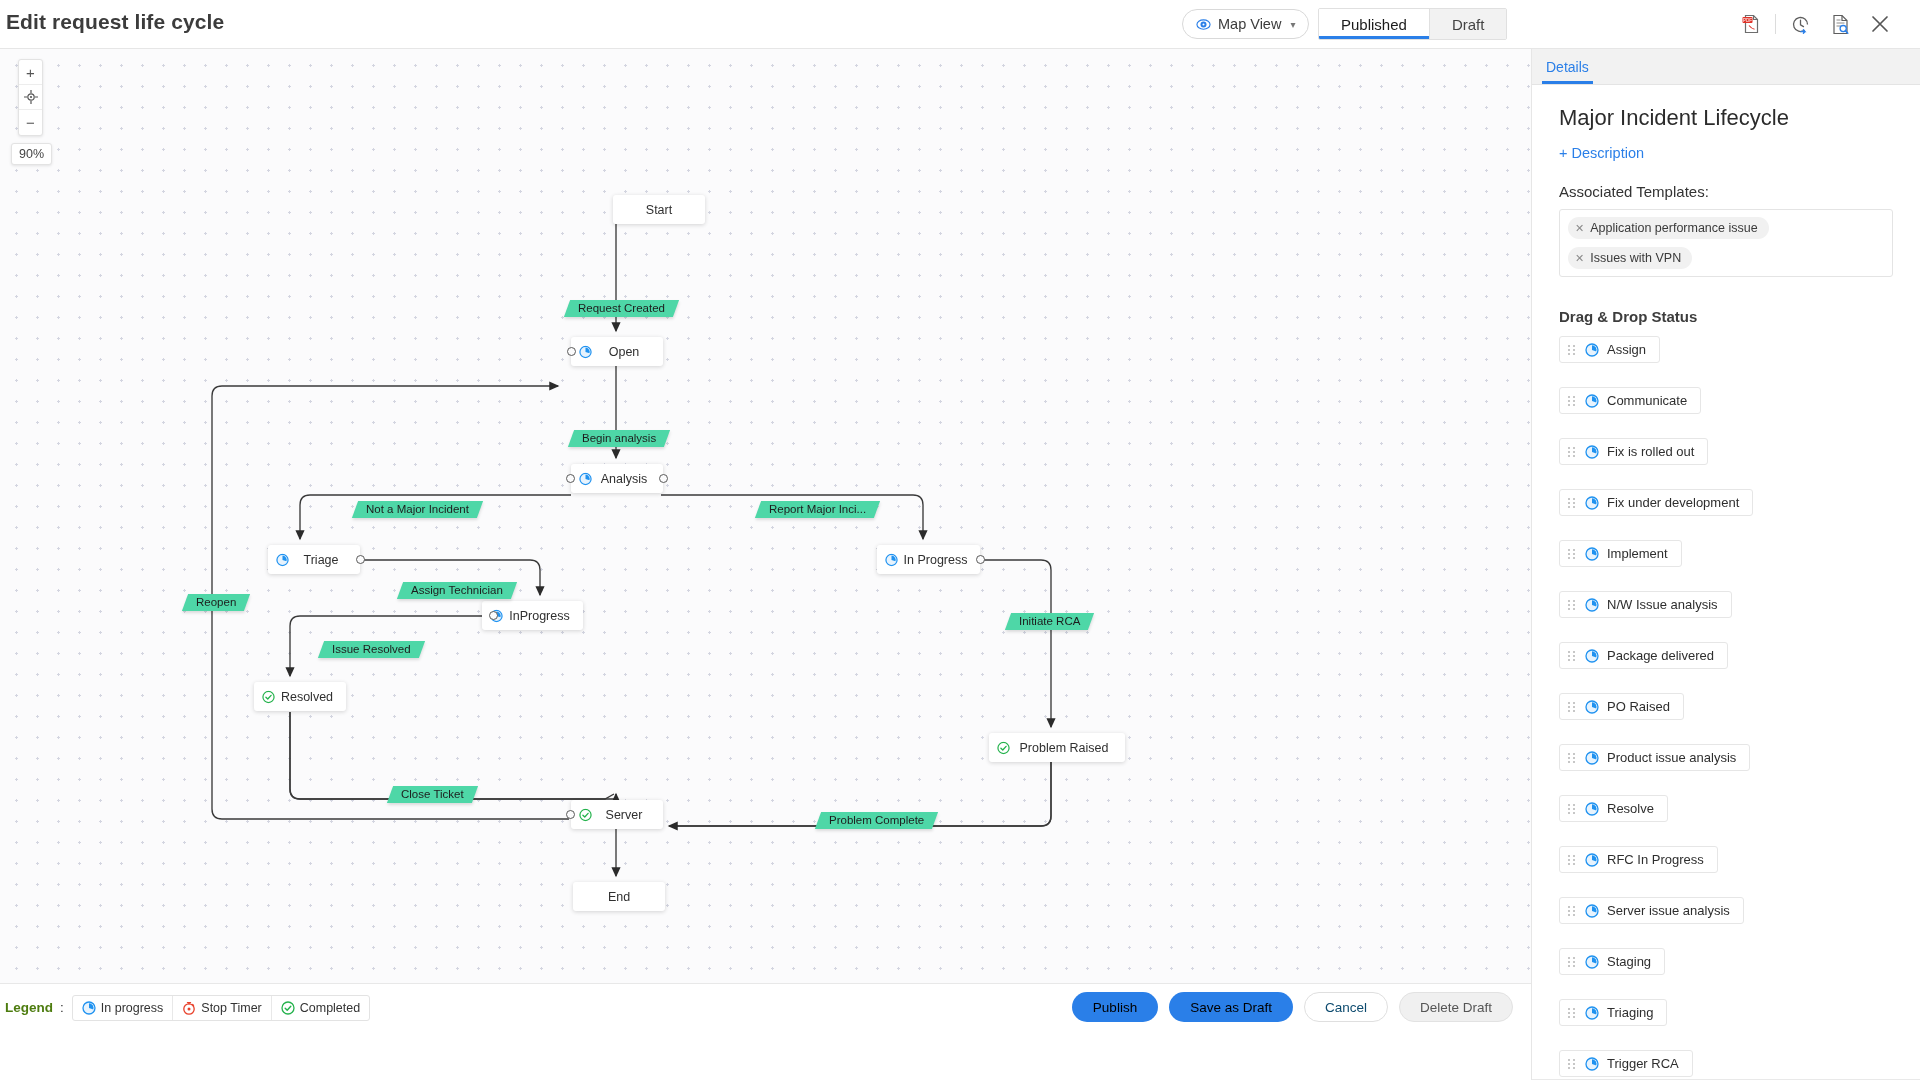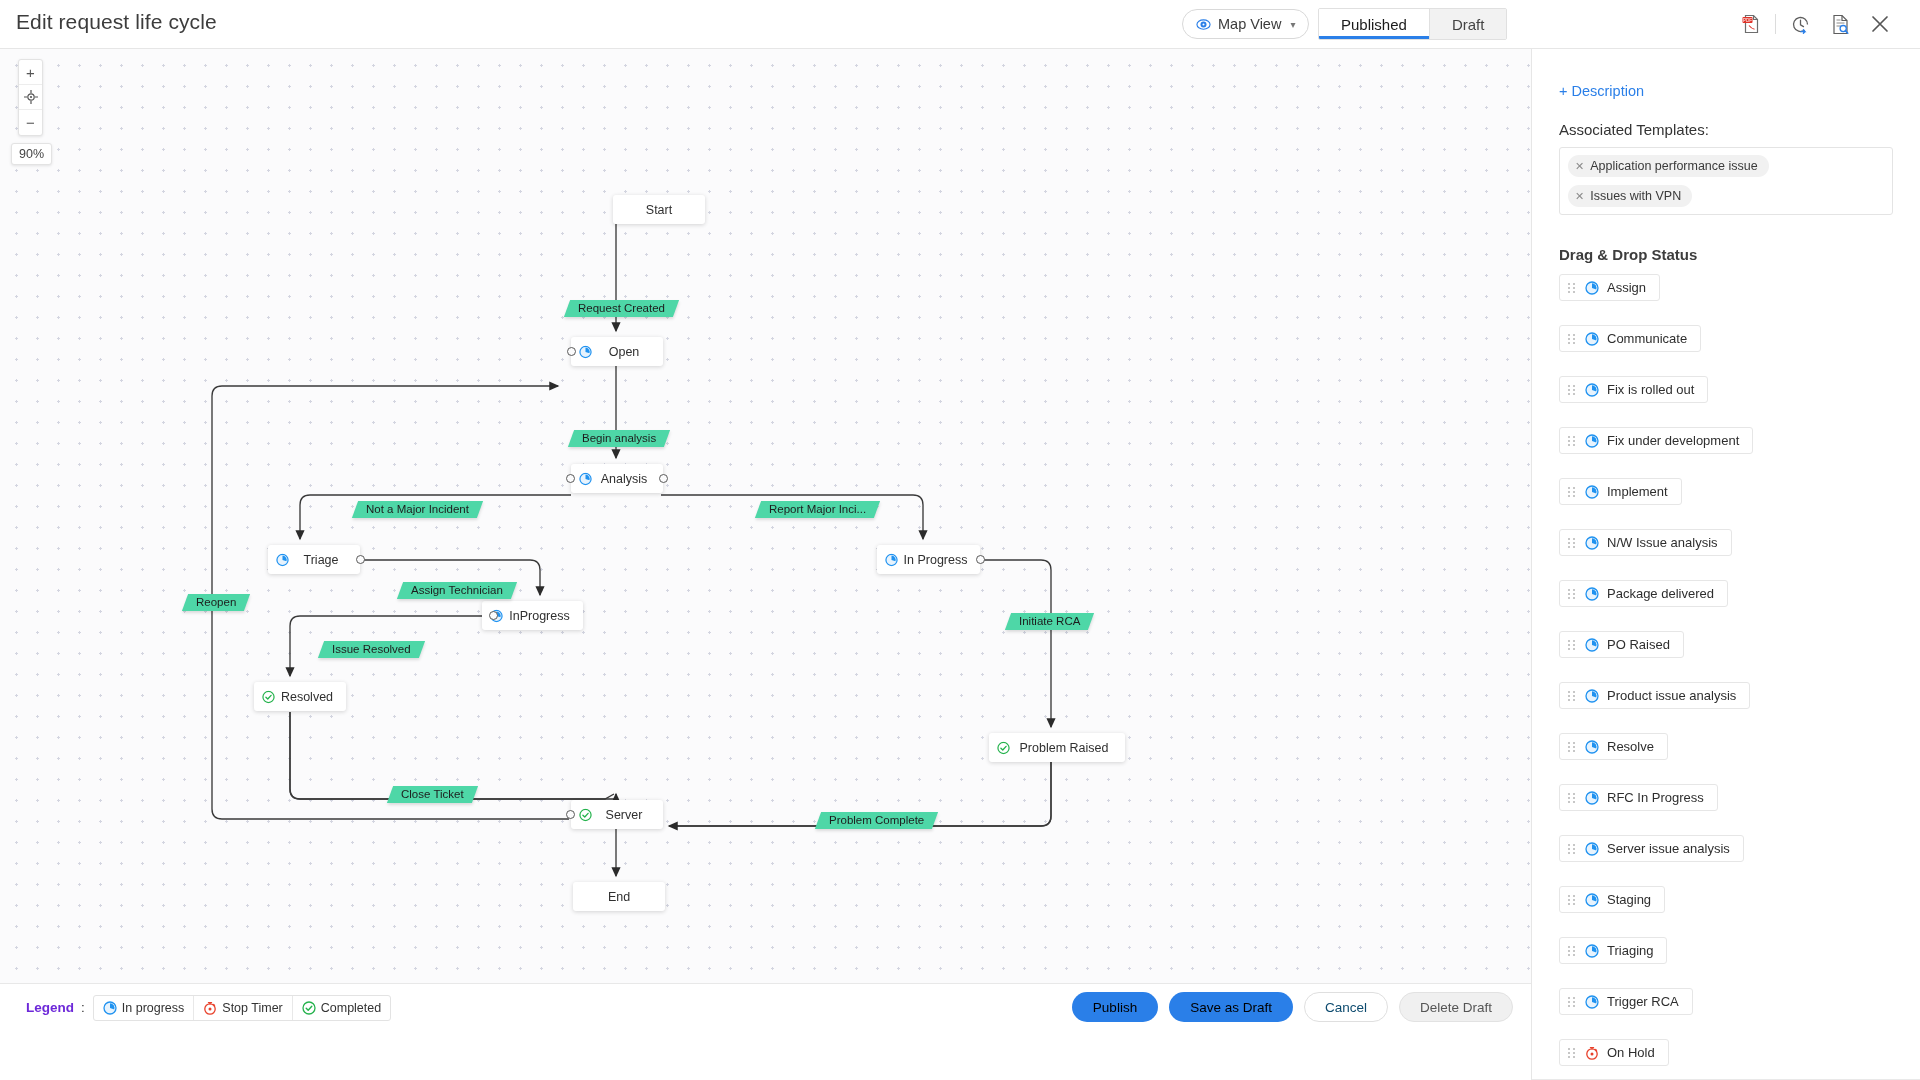--- a/index.html
+++ b/index.html
@@ -13,22 +13,22 @@
   }
 
   
   .topbar {
     position: absolute; top: 0; left: 0; width: 1920px; height: 49px;
     background: #ffffff;
     border-bottom: 1px solid #e6e6e6;
     display: flex; align-items: center;
   }
   .topbar-title {
-    position: absolute; left: 16px; top: 10px;
-    font-size: 21px; font-weight: 400; color: #3c3c3c;
+    position: absolute; left: 6px; top: 10px;
+    font-size: 21px; font-weight: 700; color: #3c3c3c;
     letter-spacing: .1px;
   }
   .mapview-btn {
     position: absolute; left: 1182px; top: 9px;
     height: 30px; padding: 0 13px;
     border: 1px solid #d9d9d9; border-radius: 16px;
     background: #fff; display: flex; align-items: center; gap: 7px;
     font-size: 14.5px; color: #3c3c3c; cursor: pointer;
   }
   .mapview-btn .caret { font-size: 10px; color: #777; margin-left: 2px;}
@@ -125,21 +125,21 @@
   .tlabel span { display:block; transform: skewX(20deg); }
 
   svg.edges { position:absolute; left:0; top:0; width:1531px; height:982px; z-index:3; }
 
   
   .legendbar {
     position:absolute; left:0; bottom:0; width:1531px; height:48px;
     background:#fff; border-top:1px solid #e8e8e8;
     display:flex; align-items:center; z-index: 30;
   }
-  .legend-lab { margin-left: 26px; font-size:13.5px; font-weight:bold; color:#6d28d9; }
+  .legend-lab { margin-left: 5px; font-size:13.5px; font-weight:bold; color:#4d7c0f; }
   .legend-colon { margin: 0 8px 0 7px; font-size:13.5px; color:#333; }
   .legend-box {
     display:flex; align-items:center; height:26px;
     border:1px solid #e3e3e3; border-radius:3px; background:#fff;
   }
   .legend-item {
     display:flex; align-items:center; gap:5px; padding: 0 9px; height:100%;
     font-size:12.5px; color:#333; border-right:1px solid #e8e8e8;
   }
   .legend-item:last-child { border-right:none; }
@@ -482,21 +482,27 @@
 
   <div class="actionbar">
     <div class="btn btn-primary">Publish</div>
     <div class="btn btn-primary">Save as Draft</div>
     <div class="btn btn-outline">Cancel</div>
     <div class="btn btn-muted">Delete Draft</div>
   </div>
 </div>
 
 <div class="rpanel">
+  <div class="rtabs">
+    <div class="rtab active">
+      <span>Details</span>
+    </div>
+  </div>
   <div class="rbody">
+    <div class="r-title">Major Incident Lifecycle</div>
     <div class="r-desc">+ Description</div>
     <div class="r-sub">Associated Templates:</div>
 
     <div class="tmpl-box">
       <div class="chip">
         <span class="x">✕</span>
         <span>Application performance issue</span>
       </div>
       <div class="chip">
         <span class="x">✕</span>

